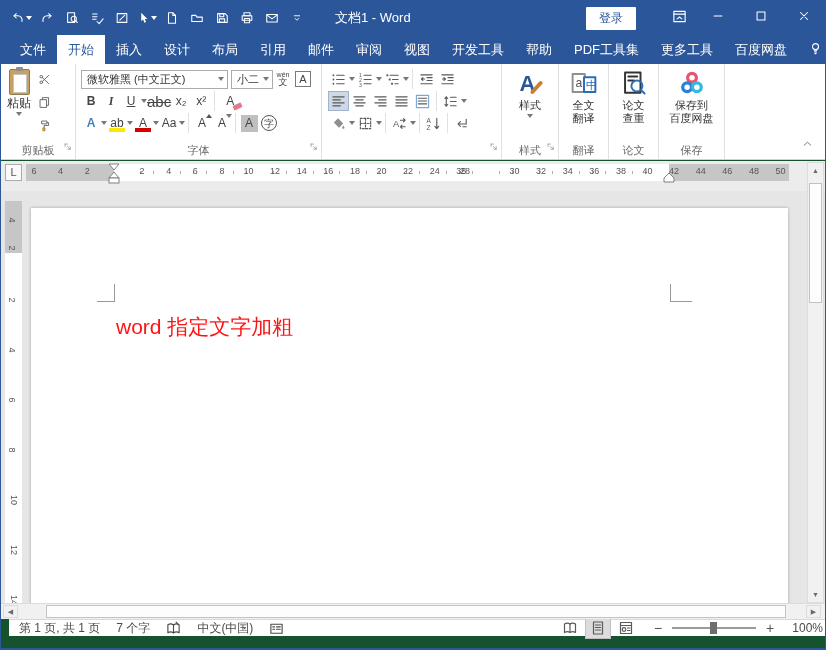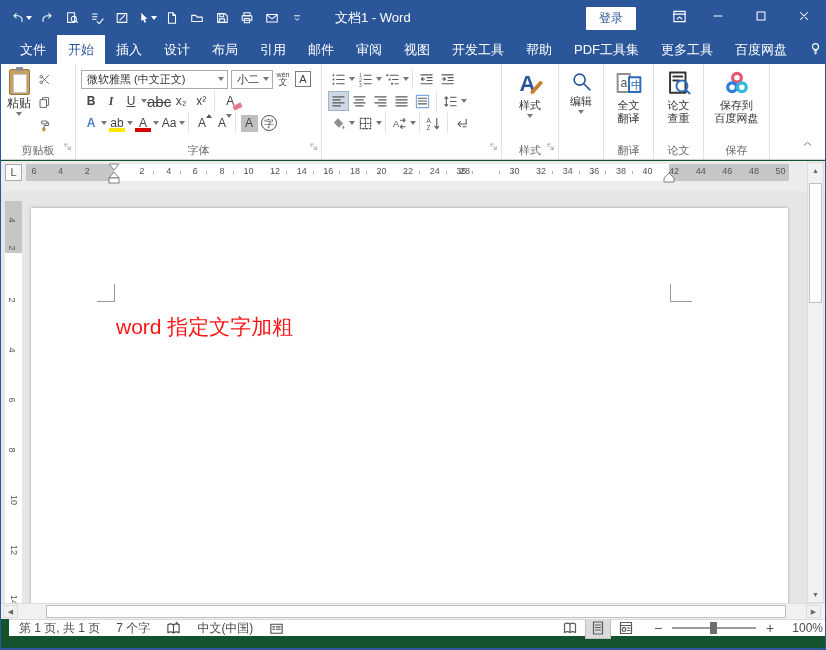--- a/index.html
+++ b/index.html
@@ -503,30 +503,20 @@
             </svg></span>
         <span>样式</span>
         <span class="car"></span>
       </div>
       <div class="glabel">样式</div>
       <span class="launcher"><svg width="11" height="11" viewBox="0 0 16 16" fill="none" stroke="currentColor" stroke-width="1.2" stroke-linecap="round" stroke-linejoin="round">
             <path d="M3 3h3.5M3 3v3.5M6.5 6.5l4 4M10.5 7v3.5H7" stroke-width="1"></path>
           </svg></span>
     </div>
 
-    <div class="rgroup g-edit">
-      <div class="bigbtn">
-        <span><svg width="22" height="22" viewBox="0 0 16 16" fill="none" stroke="currentColor" stroke-width="1.2" stroke-linecap="round" stroke-linejoin="round">
-              <circle cx="7" cy="7" r="4" stroke="#2b579a"></circle>
-              <path d="M10 10l4.5 4.5" stroke="#2b579a"></path>
-            </svg></span>
-        <span>编辑</span>
-        <span class="car"></span>
-      </div>
-    </div>
 
     <div class="rgroup g-misc">
       <div class="bigbtn">
         <span><svg width="26" height="26" viewBox="0 0 16 16" fill="none" stroke="currentColor" stroke-width="1.2" stroke-linecap="round" stroke-linejoin="round">
               <rect x="1" y="2.5" width="7.5" height="11" stroke="#8f8f8f"></rect>
               <text x="2.8" y="10.5" font-size="7.5" fill="#555" stroke="none">a</text>
               <rect x="8" y="4.5" width="7" height="9" fill="#fff" stroke="#2b6cb8"></rect>
               <text x="9.2" y="11.5" font-size="7" fill="#2b6cb8" stroke="none">中</text>
             </svg></span>
         <span>全文</span>

